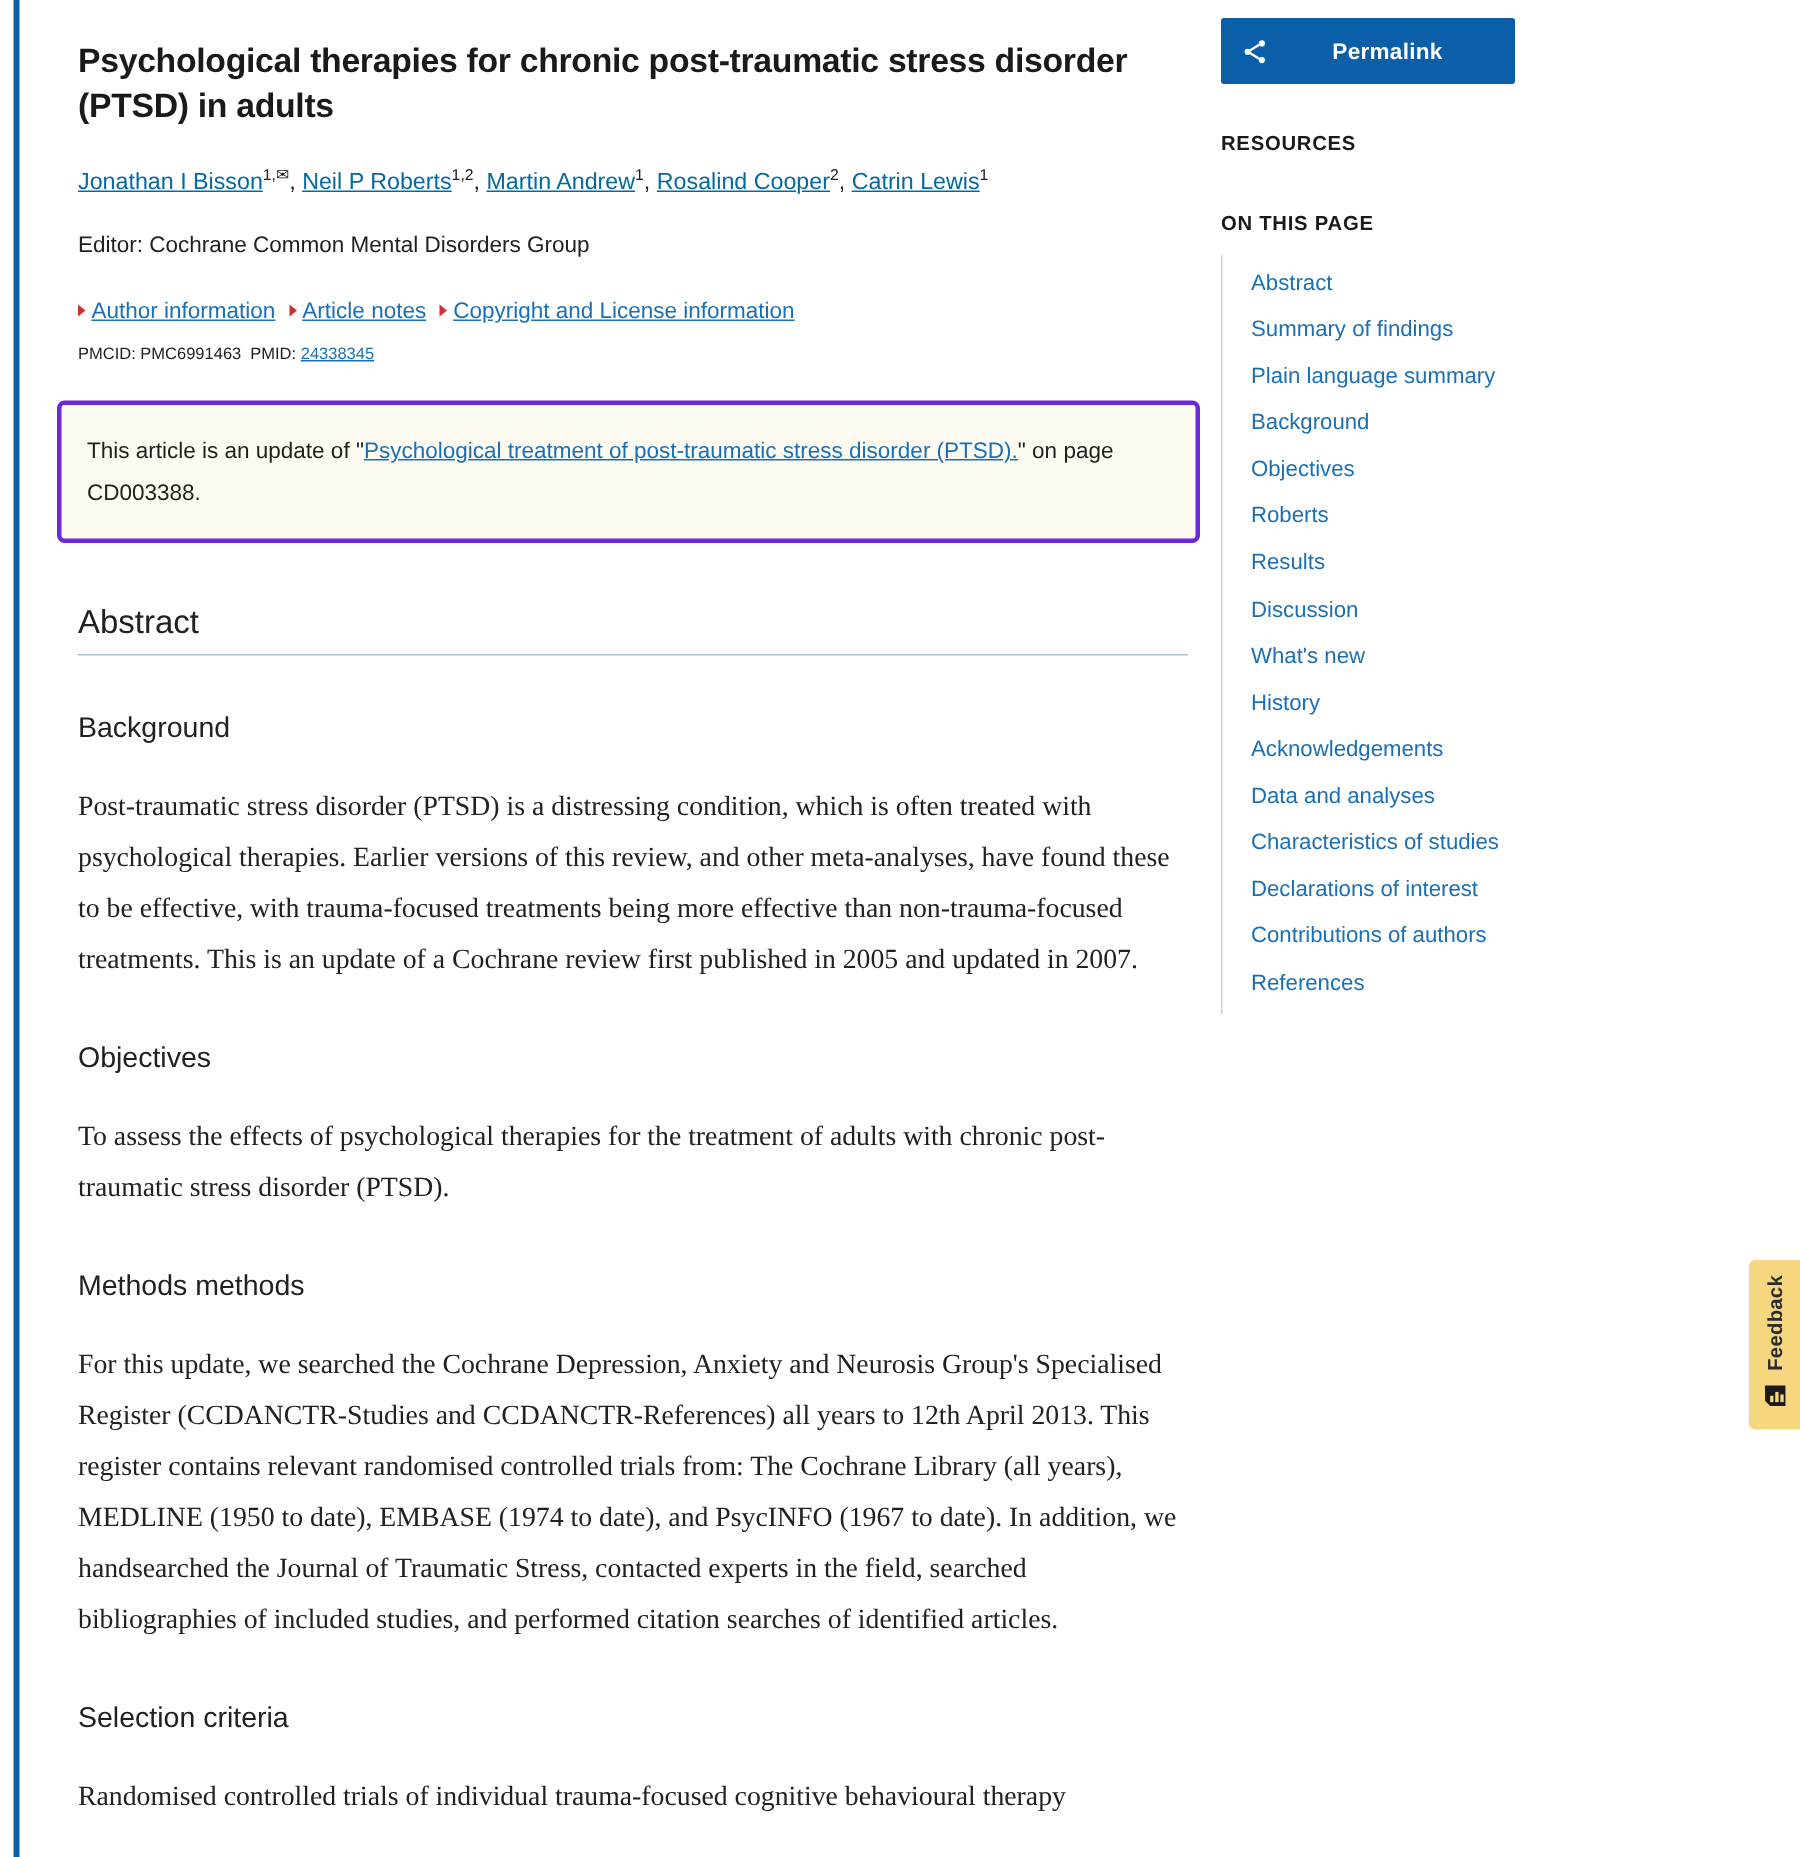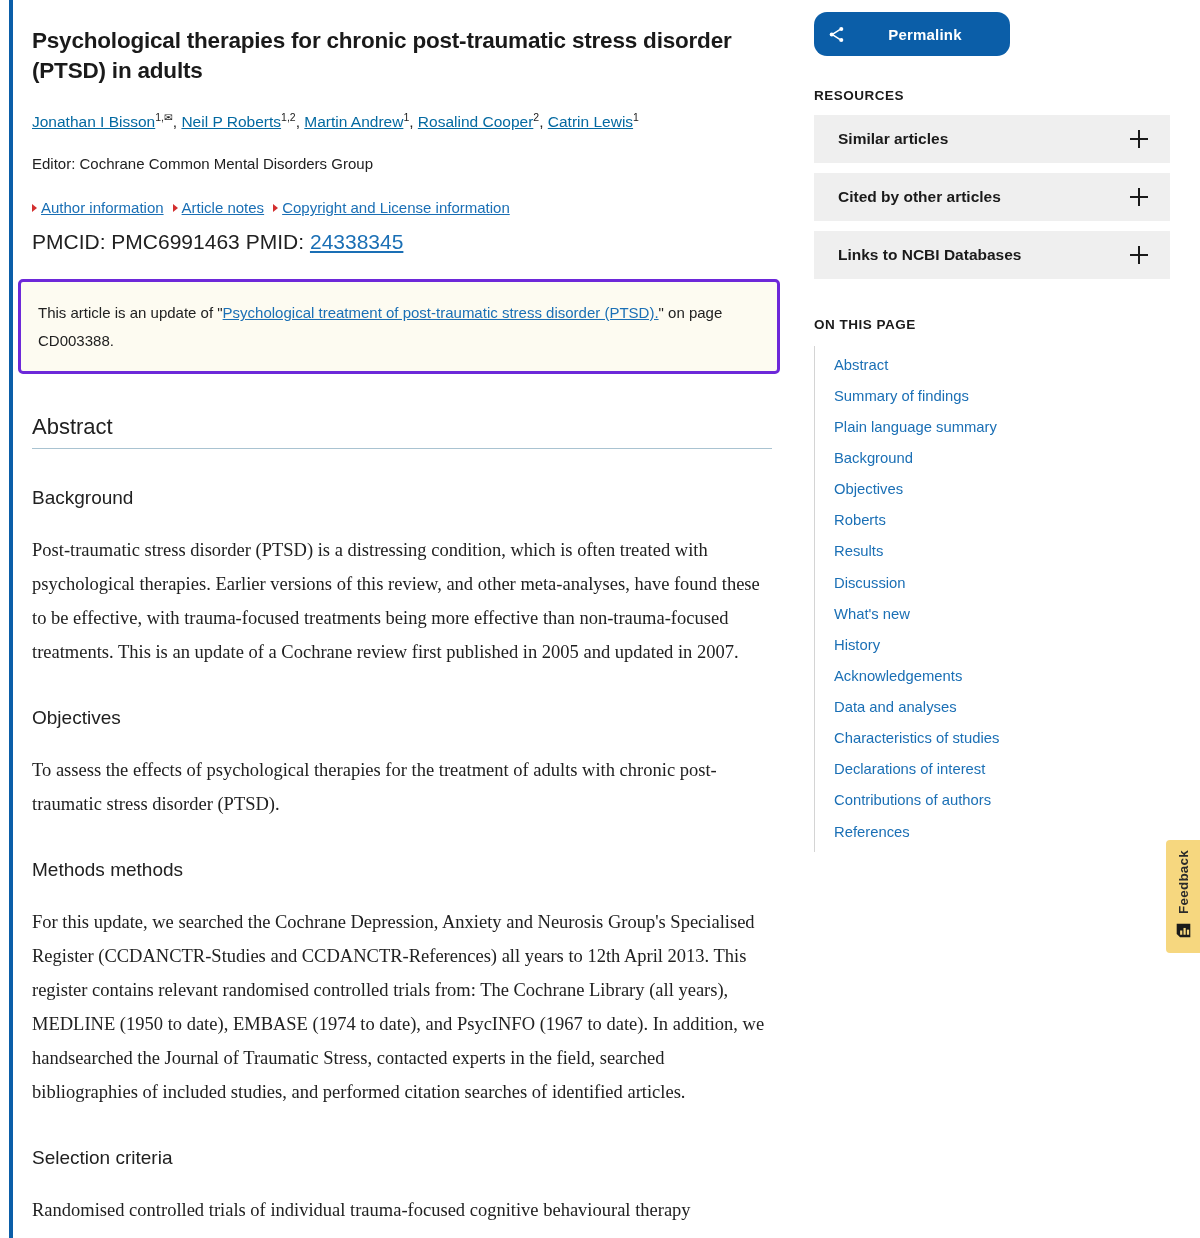--- a/index.html
+++ b/index.html
@@ -31,21 +31,21 @@
   #page {
     position: absolute;
     left: 0; top: 0;
     width: 1200px;
     height: 1238px;
   }
 
   
   #main-col {
     position: absolute;
-    left: 32px;
+    left: 52px;
     top: 0;
     width: 740px;
   }
 
   h1#article-title {
     font-family: "Liberation Sans", sans-serif;
     font-size: 22.5px;
     font-weight: bold;
     line-height: 1.33;
     color: #1a1a1a;
@@ -92,21 +92,21 @@
     border-left: 5px solid #d32f2f;
     border-top: 4px solid transparent;
     border-bottom: 4px solid transparent;
     margin-right: 4px;
     vertical-align: 1px;
   }
   .meta-links .ml span.lbl { text-decoration: none; }
 
   .idline {
     margin-top: 14px;
-    font-size: 21px;
+    font-size: 11px;
     color: #212121;
   }
   .idline a { color: #1a6fb5; text-decoration: underline; }
   .idline .gap { display: inline-block; width: 6px; }
 
   .notice {
     margin-top: 25px;
     background: #fdfbf1;
     border: 3px solid #6d28d9;
     border-radius: 5px;
@@ -154,21 +154,21 @@
   }
 
   .permalink-btn {
     display: flex;
     align-items: center;
     width: 196px;
     height: 44px;
     background: #0b5ea8;
     color: #ffffff;
     border: none;
-    border-radius: 13px;
+    border-radius: 2px;
     margin-top: 12px;
     cursor: pointer;
     padding: 0;
   }
   .permalink-btn .share-ic {
     width: 44px;
     display: flex;
     align-items: center;
     justify-content: center;
   }
@@ -322,34 +322,20 @@
           <circle cx="18" cy="19" r="2.6" fill="#ffffff" stroke="none"></circle>
           <line x1="8.3" y1="10.8" x2="15.7" y2="6.2"></line>
           <line x1="8.3" y1="13.2" x2="15.7" y2="17.8"></line>
         </svg>
       </span>
       <span class="pl-label">Permalink</span>
     </button>
 
     <div class="side-title">RESOURCES</div>
 
-    <div class="acc-list">
-      <div class="acc-item">
-        <span class="acc-label">Similar articles</span>
-        <span class="plus-ic"></span>
-      </div>
-      <div class="acc-item">
-        <span class="acc-label">Cited by other articles</span>
-        <span class="plus-ic"></span>
-      </div>
-      <div class="acc-item">
-        <span class="acc-label">Links to NCBI Databases</span>
-        <span class="plus-ic"></span>
-      </div>
-    </div>
 
     <div class="side-title" id="otp-title">ON THIS PAGE</div>
 
     <nav class="otp-nav">
       <a href="#">Abstract</a>
       <a href="#">Summary of findings</a>
       <a href="#">Plain language summary</a>
       <a href="#">Background</a>
       <a href="#">Objectives</a>
       <a href="#">Roberts</a>

